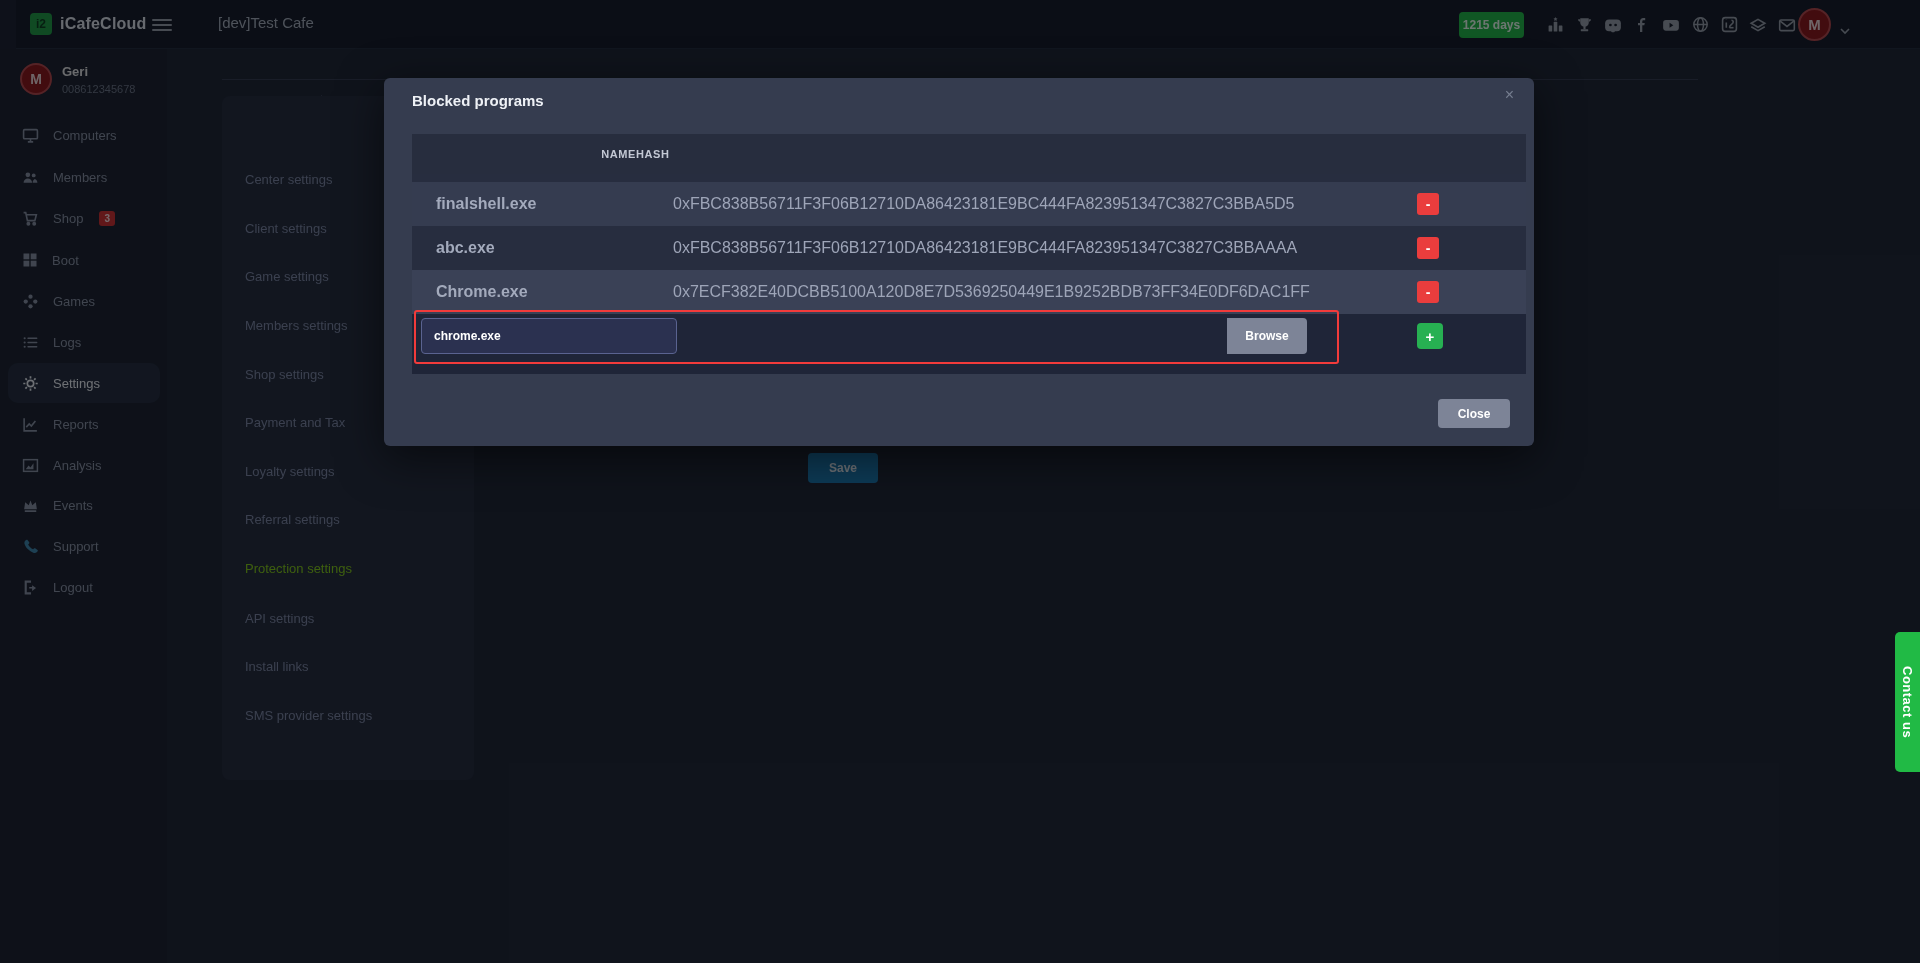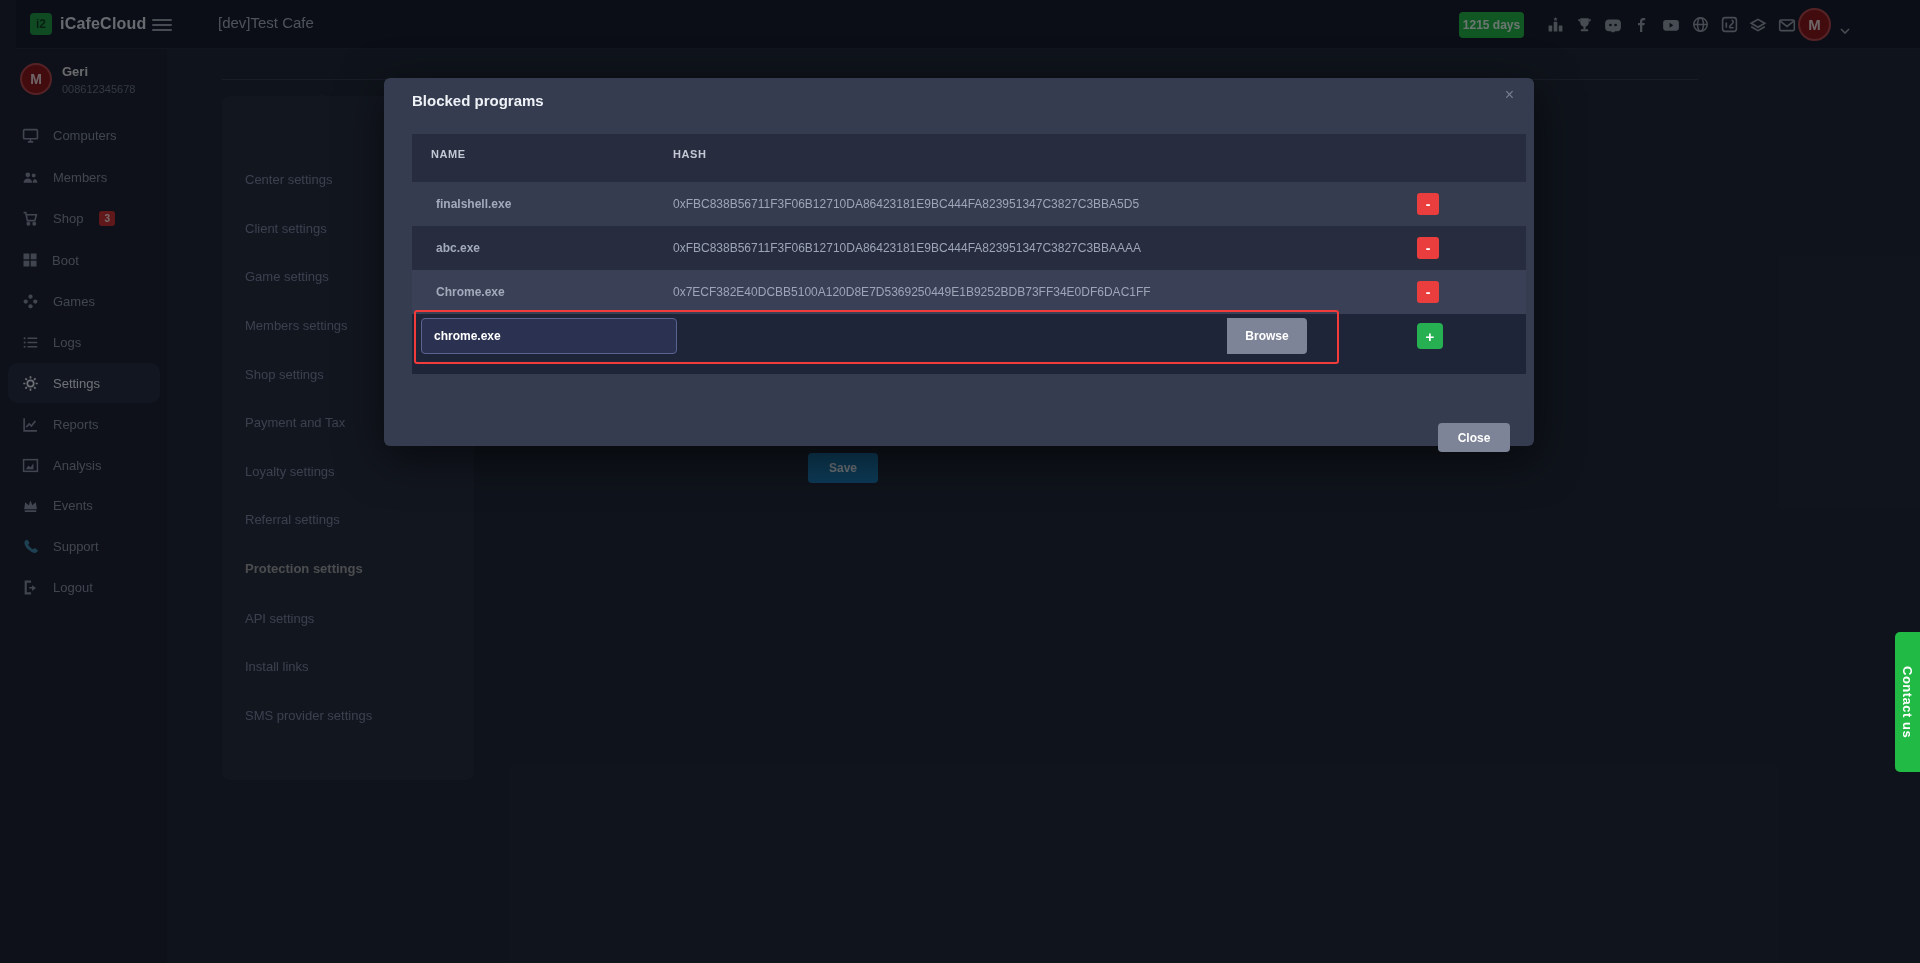--- a/index.html
+++ b/index.html
@@ -35,50 +35,50 @@
 
   
   .main { position:absolute; left:167px; top:49px; width:1753px; height:914px; background:#1e2432; }
   .page-rule { position:absolute; left:55px; top:30px; width:1476px; height:1px; background:#333b4e; }
   .tabs { position:absolute; left:55px; top:36px; display:flex; align-items:center; height:34px; }
   .tab { padding:0 26px; font-size:13px; color:#8b93a5; border-right:1px solid #333b4e; cursor:pointer; }
   .tab:last-child { border-right:none; }
   .tab.active { color:#2ecc71; }
   .settings-card { position:absolute; left:55px; top:47px; width:252px; height:684px; background:#242b3b; border-radius:8px; }
   .menu-item { position:absolute; left:23px; color:#7e88a4; font-size:13px; cursor:pointer; white-space:nowrap; }
-  .menu-item.active { color:#a3a3a3; font-weight:bold; }
+  .menu-item.active { color:#84cc16; font-weight:normal; }
   .save-btn { position:absolute; left:641px; top:404px; width:70px; height:30px; background:#1a7ab1; border:none; border-radius:4px; color:#eaf4fb; font-size:12px; font-weight:bold; cursor:pointer; }
 
   
   .overlay { position:absolute; left:0; top:0; width:1920px; height:963px; background:rgba(4,6,10,.55); z-index:40; }
 
   
   .modal { position:absolute; left:384px; top:78px; width:1150px; height:368px; background:#353c4f; border-radius:6px; box-shadow:0 12px 45px rgba(0,0,0,.55); z-index:50; }
   .modal-title { position:absolute; left:28px; top:14px; color:#eef1f6; font-size:15px; font-weight:bold; }
   .modal-x { position:absolute; right:20px; top:8px; color:#767e90; font-size:16px; cursor:pointer; }
   .btable { position:absolute; left:28px; top:56px; width:1114px; height:240px; overflow:hidden; }
   .thead { position:absolute; left:0; top:0; width:1114px; height:40px; background:#272d3e; display:flex; align-items:center; }
   .th { color:#c3c8d4; font-size:11px; font-weight:bold; letter-spacing:.6px; }
-  .th-name { padding-left:19px; width:261px; }
+  .th-name { padding-left:40px; width:224px;text-align:right; }
   .sliver { position:absolute; left:0; top:40px; width:1114px; height:8px; background:#272d3f; }
-  .trow { position:absolute; left:0; width:1114px; height:44px; display:flex; align-items:center; font-size:12px; }
+  .trow { position:absolute; left:0; width:1114px; height:44px; display:flex; align-items:center; font-size:16px; }
   .trow .cname { padding-left:24px; width:261px; color:#a3aabc; font-weight:bold; }
   .trow .chash { color:#9ea5b8; }
   .r1 { top:48px;  background:#353c50; }
   .r2 { top:92px;  background:#272d3f; }
   .r3 { top:136px; background:#3a4156; }
   .r4 { top:180px; height:60px; background:#1f2538; }
   .minus-btn { position:absolute; left:1005px; width:22px; height:22px; background:#ea3d3d; border:none; border-radius:3px; color:#fff; font-size:14px; line-height:20px; font-weight:bold; cursor:pointer; }
   .m1 { top:59px; } .m2 { top:103px; } .m3 { top:147px; }
   .plus-btn { position:absolute; left:1005px; top:189px; width:26px; height:26px; background:#27b052; border:none; border-radius:4px; color:#fff; font-size:15px; font-weight:bold; cursor:pointer; }
   .redbox { position:absolute; left:2px; top:176px; width:925px; height:54px; border:2px solid #f23b3b; border-radius:3px; pointer-events:none; }
   .name-input { position:absolute; left:9px; top:184px; width:256px; height:36px; background:#2b3150; border:1px solid #5a6390; border-radius:4px; color:#fff; font-size:12px; font-weight:bold; padding:0 12px; font-family:"Liberation Sans",sans-serif; }
   .hash-input { position:absolute; left:282px; top:184px; width:533px; height:36px; background:#272c44; border:1px solid #3c4462; border-radius:4px 0 0 4px; color:#d3d8e6; font-size:12px; padding:0 10px; font-family:"Liberation Sans",sans-serif; }
   .browse-btn { position:absolute; left:815px; top:184px; width:80px; height:36px; background:#7d8497; border:none; border-radius:0 4px 4px 0; color:#fff; font-size:12px; font-weight:bold; cursor:pointer; }
-  .close-btn { position:absolute; left:1054px; top:321px; width:72px; height:29px; background:#7d8497; border:none; border-radius:4px; color:#fff; font-size:12px; font-weight:bold; cursor:pointer;margin-top:24px; }
+  .close-btn { position:absolute; left:1054px; top:321px; width:72px; height:29px; background:#7d8497; border:none; border-radius:4px; color:#fff; font-size:12px; font-weight:bold; cursor:pointer; }
 
   
   .contact-tab { position:absolute; right:0; top:632px; width:25px; height:140px; background:#21ba45; border-radius:5px 0 0 5px; z-index:60; color:#fff; font-size:13px; font-weight:bold; writing-mode:vertical-rl; display:flex; align-items:center; justify-content:center; letter-spacing:.5px; cursor:pointer; }
 </style>
 </head>
 <body>
 
 <div id="app">
 
   <header class="topbar">

